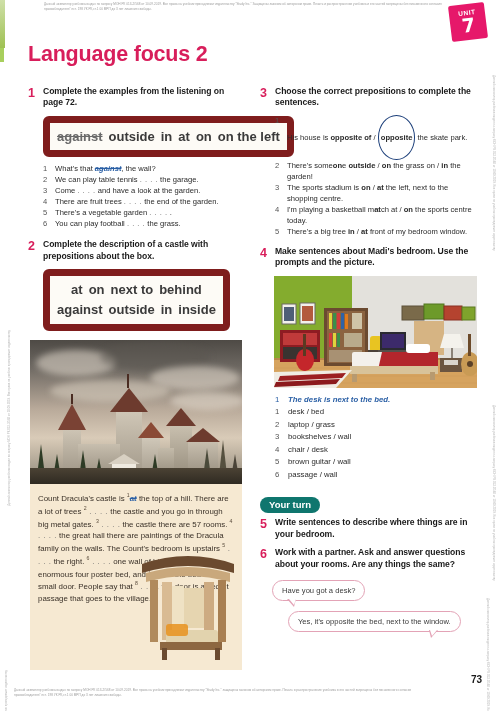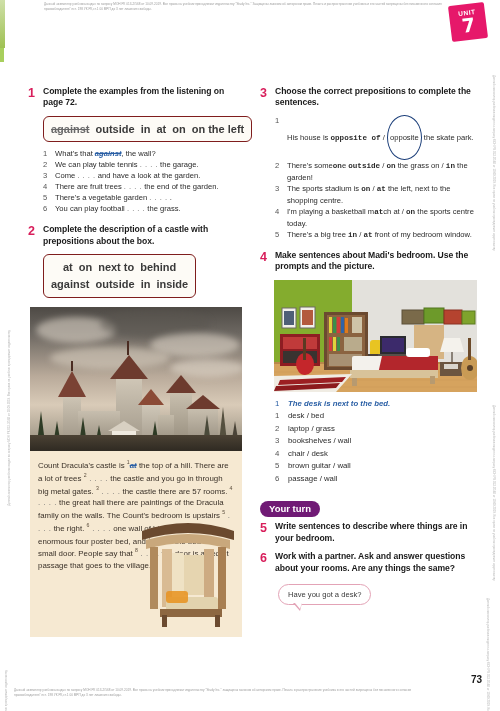--- a/index.html
+++ b/index.html
@@ -107,25 +107,25 @@
     font-size: 12.5px; font-weight: 700; color: #d81e5b;
     line-height: 1.15; flex: 0 0 auto; width: 9px;
   }
   .ex-title {
     font-size: 8.6px; font-weight: 700; line-height: 1.33;
     color: #1a1a1a; letter-spacing: -.05px;
   }
 
   
   .word-box {
-    border: 1px solid #7f1d1d;
+    border: 7px solid #7f1d1d;
     border-radius: 6px;
     background: #fdfbf6;
     padding: 4px 7px;
-    font-size: 11px;
+    font-size: 13px;
     font-weight: 700;
     color: #3a3a3a;
     line-height: 1.5;
     display: inline-block;
     margin: 7px 4px 0 15px;
   }
   .word-box .strike { text-decoration: line-through; color: #6a6a6a; }
   .word-box .w { margin-right: 6px; white-space: nowrap; }
   .word-box .w:last-child { margin-right: 0; }
   .word-box.two-line { line-height: 1.55; text-align: center; }
@@ -136,27 +136,27 @@
     display: flex; gap: 5px;
     font-size: 7.6px; line-height: 1.45; color: #2b2b2b;
   }
   .q-item .q-n { width: 7px; flex: 0 0 auto; color: #555; }
   .q-item .q-t { flex: 1 1 auto; }
   .blank { color: #6b6b6b; letter-spacing: .5px; }
   .ans {
     color: #2a5fa5; font-style: italic; font-weight: 700;
     text-decoration: line-through;
   }
-  .bold { font-weight: 700; font-family: Liberation Mono, monospace; }
+  .bold { font-weight: 700; }
   .circled {
     display: inline-block;
     border: 1.1px solid #1c3f7a;
     border-radius: 50%;
     padding: 16px 2px;
-    font-weight: 400;
+    font-weight: 700;
   }
 
   
   .gram-row {
     display: flex; align-items: center; gap: 5px;
     margin: 6px 0 0 14px;
   }
   .gram-icon {
     width: 11px; height: 11px; border-radius: 50%;
     background: radial-gradient(circle at 35% 30%, #7ec8ef, #1b9ad6);
@@ -241,41 +241,41 @@
   .prompt-item .p-n { width:7px; flex:0 0 auto; color:#555; }
   .prompt-item.example .p-t {
     color:#2a5fa5; font-style:italic; font-weight:700;
   }
   .prompt-item.example .p-n { color:#2a5fa5; }
 
   
   .your-turn {
     display:inline-block;
     margin: 9px 0 4px 0;
-    background:#701a75; color:#fff;
+    background:#0f766e; color:#fff;
     font-size: 9.5px; font-weight:700;
     padding: 2.5px 9px 3px 9px;
     border-radius: 9px;
   }
 
   
   .bubbles { margin-top: 10px; position: relative; height: 64px; }
   .bubble {
     position:absolute;
     border:1px solid #e3a3b6;
     border-radius: 13px;
     background:#ffffff;
     font-size: 7.6px; color:#3a3a3a;
     padding: 5px 9px;
     white-space: nowrap;
   }
   .bubble .tail {
     position:absolute; width:0; height:0;
   }
-  .bubble-a { left: 18px; top: 0; }
+  .bubble-a { left: 12px; top: 0; }
   .bubble-a .tail {
     left: 14px; bottom: -7px;
     border-left: 7px solid transparent;
     border-right: 2px solid transparent;
     border-top: 8px solid #e3a3b6;
   }
   .bubble-a .tail::after {
     content:""; position:absolute;
     left:-5px; top:-8.5px;
     border-left: 5px solid transparent;
@@ -318,20 +318,21 @@
   <div class="side-watermark left-b">Данный экземпляр учебника выдан по запросу МОН РК 013-2/568 от 10.09.2019. Все права на учебник принадлежат издательству</div>
   <div class="side-watermark right-a">Данный экземпляр учебника выдан по запросу МОН РК 013-2/568 от 10.09.2019. Все права на учебник принадлежат издательству</div>
   <div class="side-watermark right-b">Данный экземпляр учебника выдан по запросу МОН РК 013-2/568 от 10.09.2019. Все права на учебник принадлежат издательству</div>
   <div class="side-watermark right-c">Данный экземпляр учебника выдан по запросу МОН РК 013-2/568 от 10.09.2019. Все права на учебник принадлежат издательству</div>
 
   <div class="unit-badge">
     <div class="u-word">UNIT</div>
     <div class="u-num">7</div>
   </div>
 
+  <div class="main-title">Language focus 2</div>
 
   <div class="col-left">
 
     <div class="ex">
       <div class="ex-head">
         <div class="ex-num">1</div>
         <div class="ex-title">Complete the examples from the listening on page 72.</div>
       </div>
 
       <div class="word-box" id="wb1"><span class="w strike">against</span><span class="w">outside</span><span class="w">in</span><span class="w">at</span><span class="w">on</span><span class="w">on the left</span></div>
@@ -611,18 +612,22 @@
       <div class="ex-head">
         <div class="ex-num">6</div>
         <div class="ex-title">Work with a partner. Ask and answer questions about your rooms. Are any things the same?</div>
       </div>
 
       <div class="bubbles">
         <div class="bubble bubble-a">
           <span>Have you got a desk?</span>
           <span class="tail"></span>
         </div>
+        <div class="bubble bubble-b">
+          <span>Yes, it's opposite the bed, next to the window.</span>
+          <span class="tail"></span>
+        </div>
       </div>
     </div>
   </div>
 
   <div class="page-num">73</div>
 </div>
 
 </body></html>

